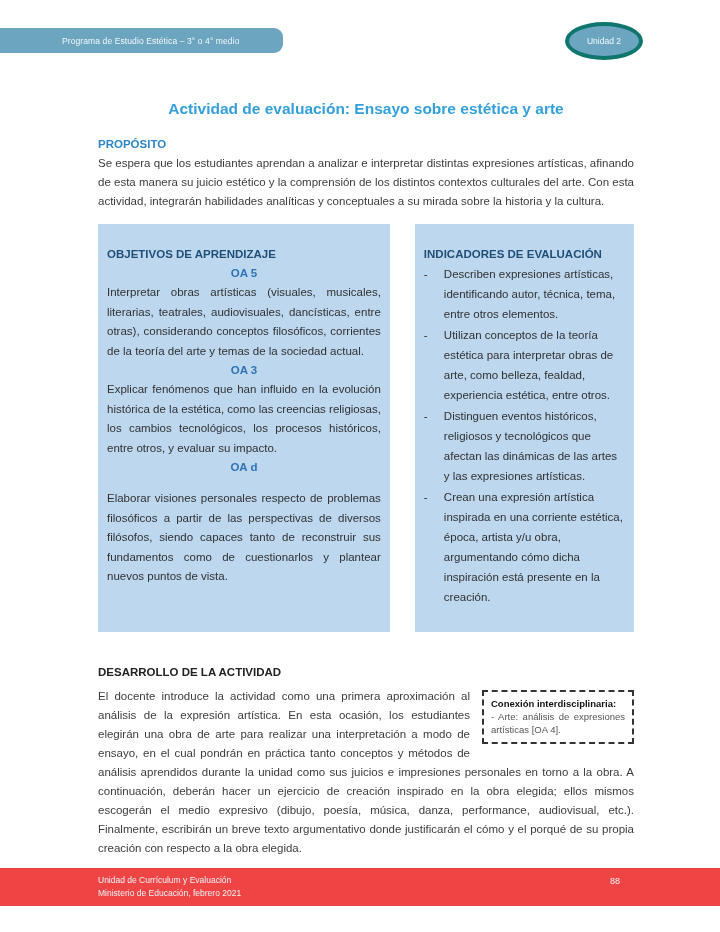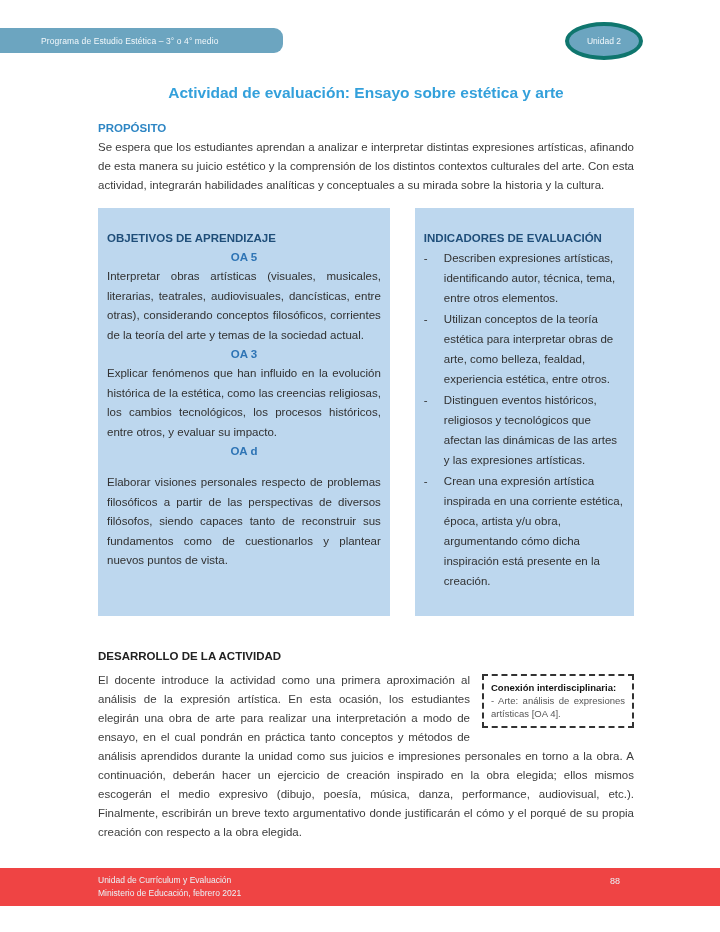--- a/index.html
+++ b/index.html
@@ -13,41 +13,41 @@
   }
 
   
   .header-bar {
     position: absolute;
     top: 28px; left: 0;
     width: 283px; height: 25px;
     background: #6CA5C0;
     border-radius: 0 9px 9px 0;
     display: flex; align-items: center;
-    padding-left: 41px;
+    padding-left: 62px;
     color: #f2f8fb;
     font-size: 8.5px;
     letter-spacing: 0.1px;
   }
   .unit-ellipse {
     position: absolute;
     top: 22px; left: 565px;
     width: 78px; height: 38px;
     background: #6CA5C0;
     border: 4px solid #0f766e;
     border-radius: 50%;
     display: flex; align-items: center; justify-content: center;
     color: #f2f8fb;
     font-size: 8.5px;
   }
 
   
   .content {
     position: absolute;
-    top: 0; left: 0;
+    top: 16px; left: 0;
     width: 720px;
     padding: 84px 86px 0 98px;
   }
   .doc-title {
     text-align: center;
     color: #33A0DB;
     font-size: 15.5px;
     font-weight: bold;
     margin-bottom: 20px;
   }

